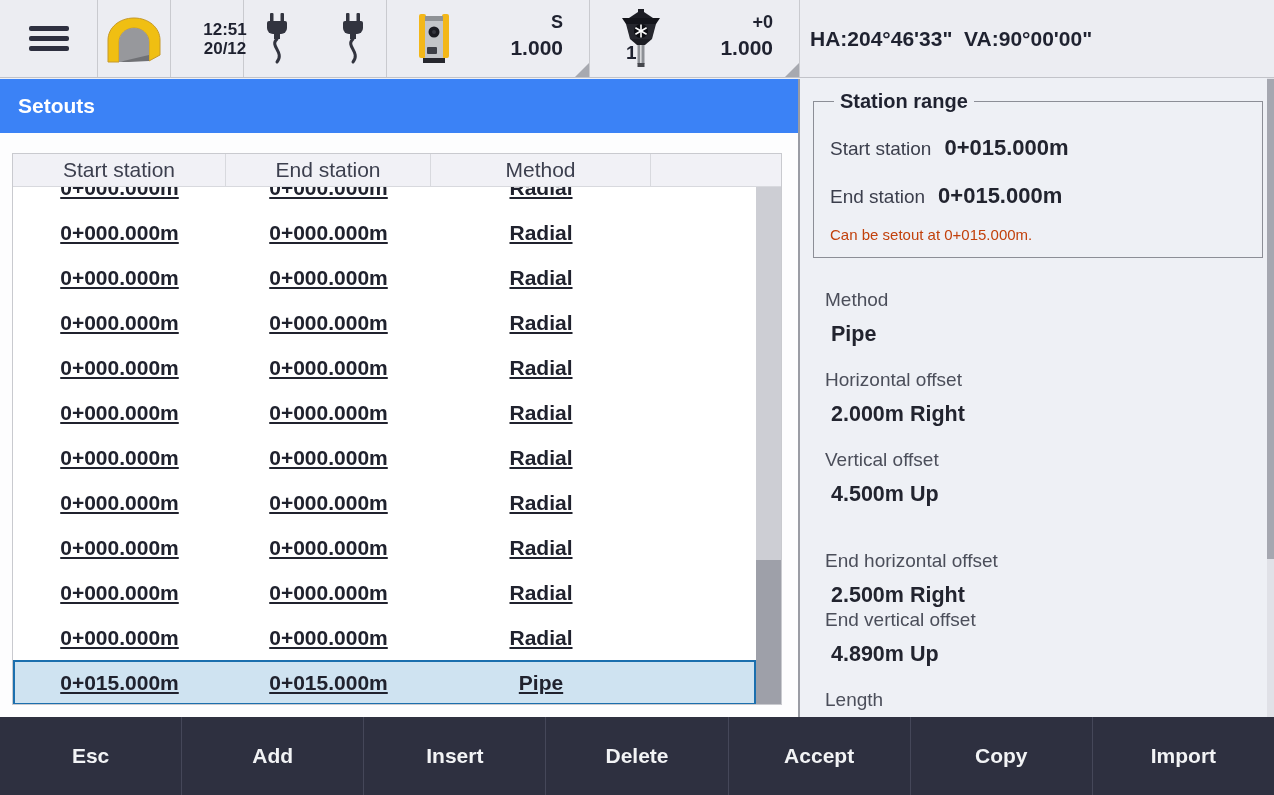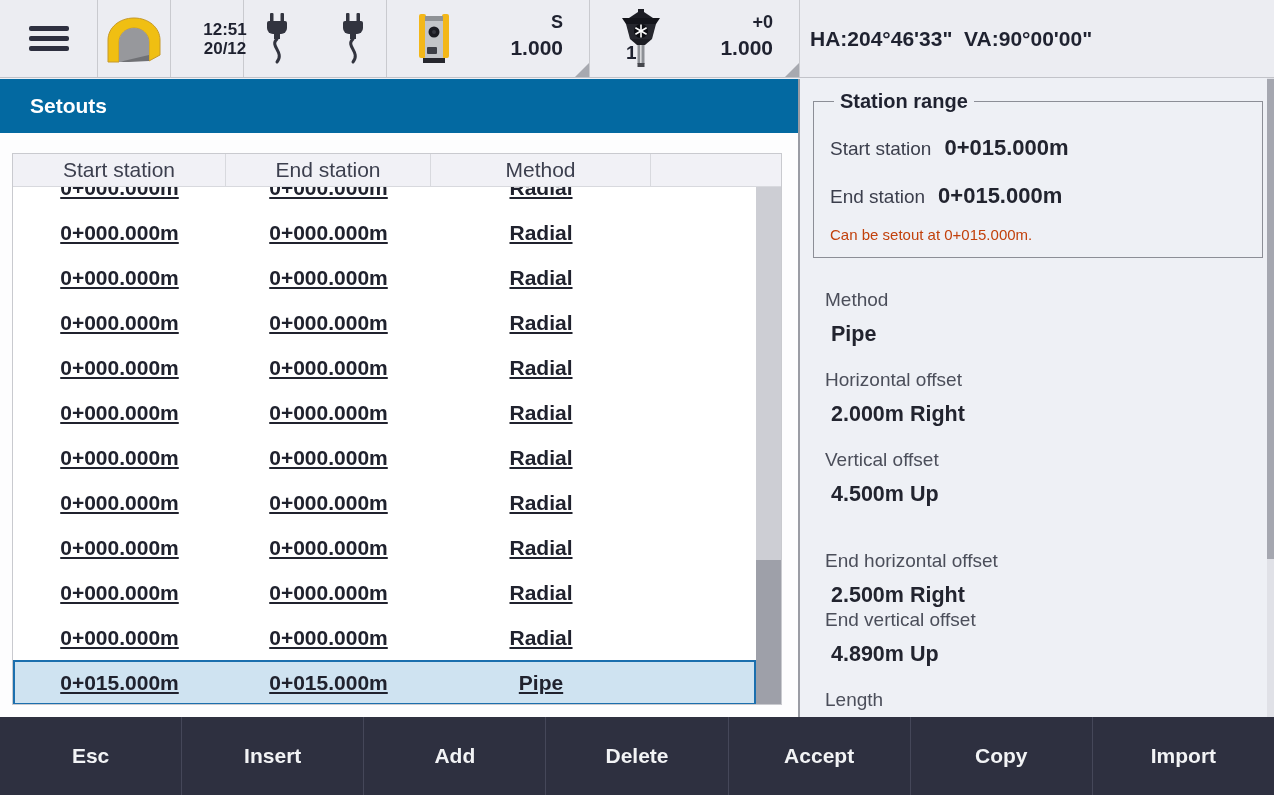--- a/index.html
+++ b/index.html
@@ -49,22 +49,22 @@
   }
   .fold {
     position:absolute; right:0; bottom:0; width:0; height:0;
     border-left:14px solid transparent; border-bottom:14px solid #a7a9b0;
   }
   .angles-text { font-size:21px; font-weight:bold; color:#1f2230; white-space:pre; }
 
   
   .title-bar {
     position:absolute; top:79px; left:0; width:798px; height:54px;
-    background:#0369a1; color:#ffffff;
-    display:flex; align-items:center; padding-left:30px;
+    background:#3b82f6; color:#ffffff;
+    display:flex; align-items:center; padding-left:18px;
     font-size:21px; font-weight:bold;
   }
 
   
   .left-panel {
     position:absolute; top:133px; left:0; width:798px; height:584px;
     background:#fdfdfe;
   }
   .panel-divider {
     position:absolute; left:798px; top:79px; height:638px; width:2px;
@@ -381,19 +381,19 @@
   </div>
     </div>
 
   <div class="panel-scroll-track">
     <div class="panel-scroll-thumb"></div>
   </div>
 </aside>
 
 <nav class="bottom-bar">
     <div class="bbtn">Esc</div>
+    <div class="bbtn">Add</div>
     <div class="bbtn">Insert</div>
-    <div class="bbtn">Add</div>
     <div class="bbtn">Delete</div>
     <div class="bbtn">Accept</div>
     <div class="bbtn">Copy</div>
     <div class="bbtn">Import</div>
   </nav>
 
 </body></html>

